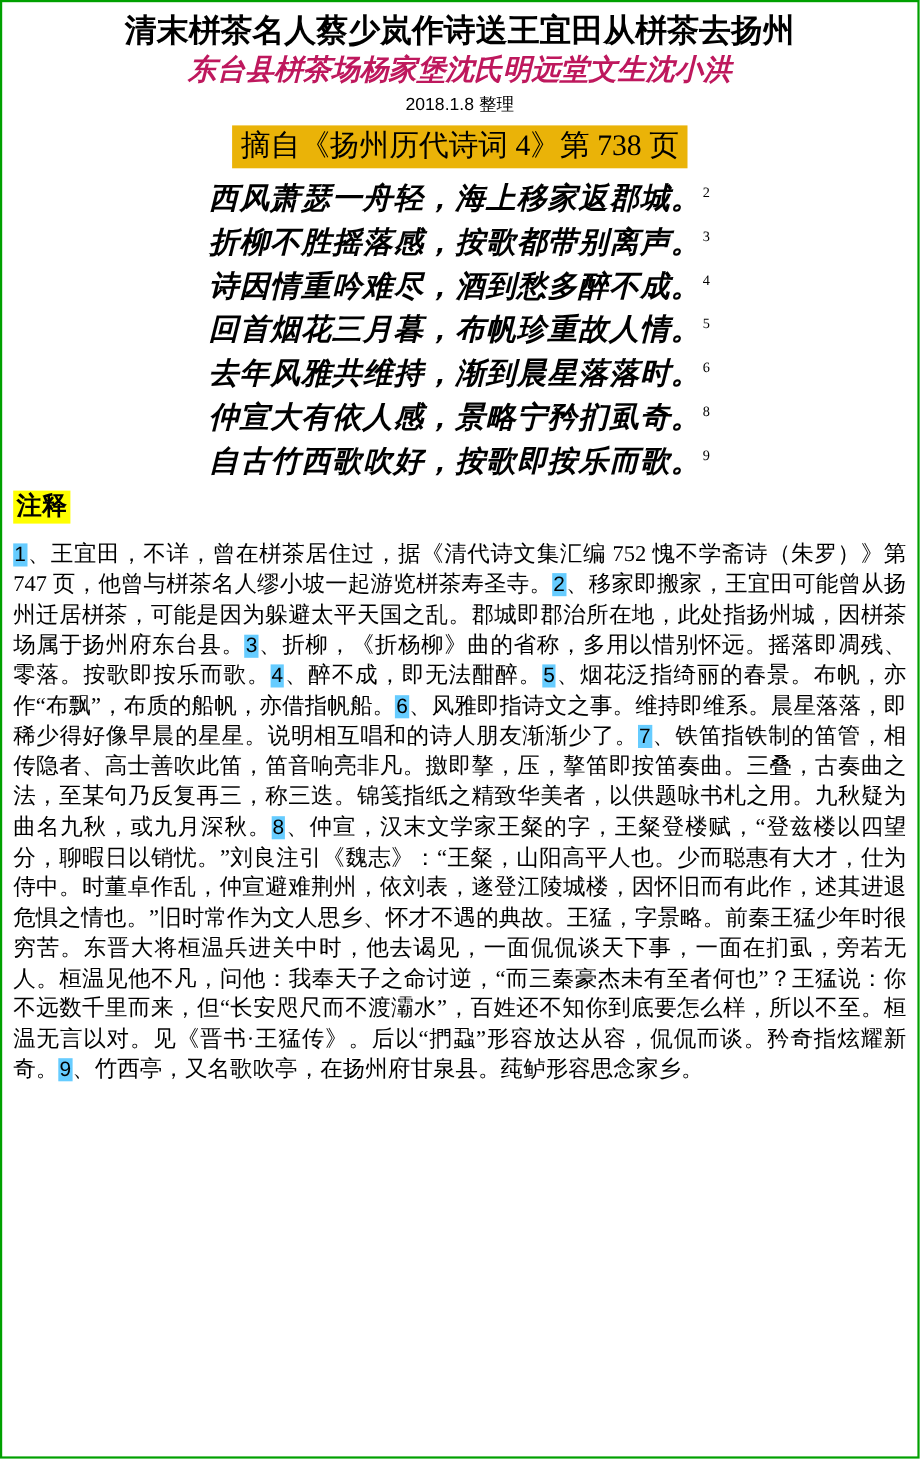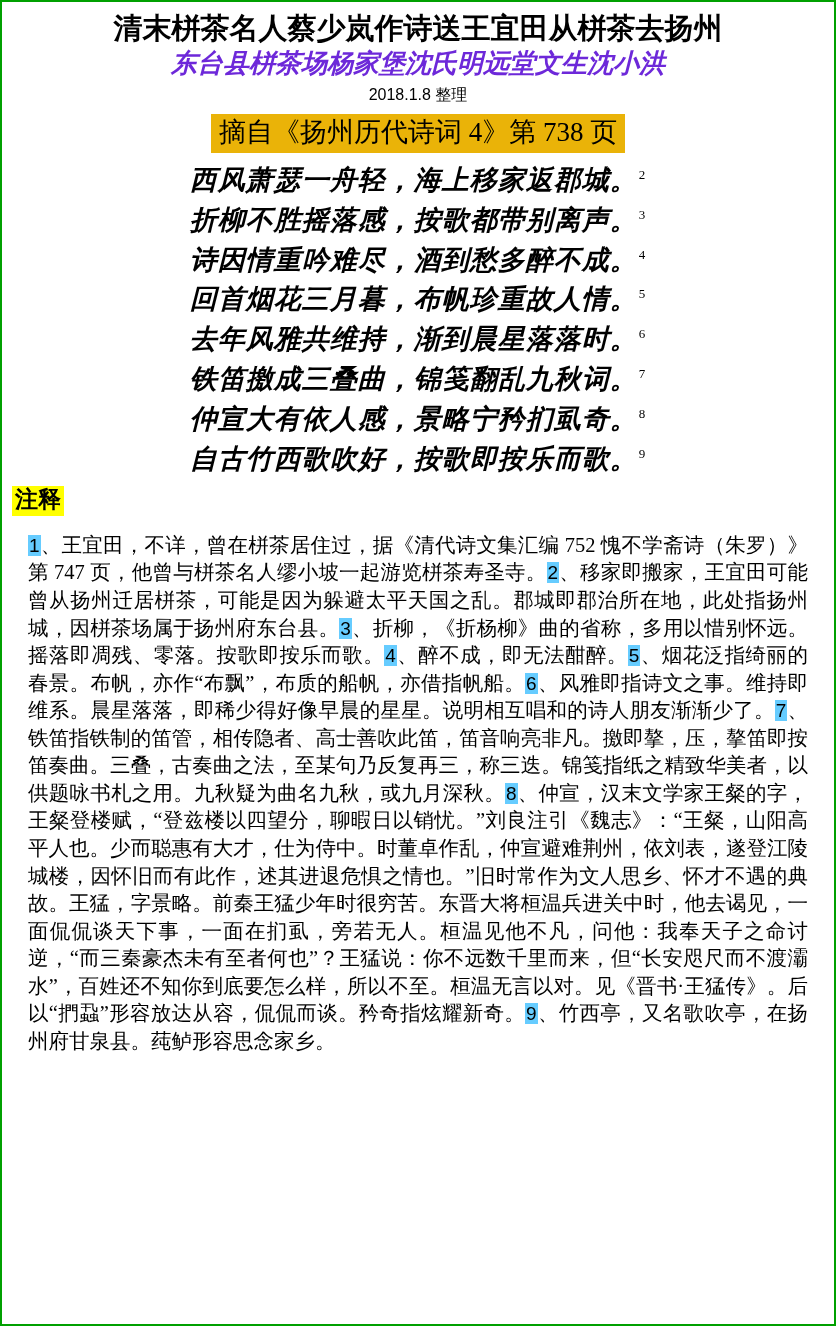--- a/index.html
+++ b/index.html
@@ -28,21 +28,21 @@
     letter-spacing: 0px;
     line-height: 1.15;
     margin: 2px 0 4px 0;
   }
   .title-sub {
     text-align: center;
     font-family: "Liberation Serif", serif;
     font-weight: bold;
     font-style: italic;
     font-size: 26px;
-    color: #6d28d9;
+    color: #be185d;
     line-height: 1.15;
     margin: 2px 0 6px 0;
   }
   .title-date {
     text-align: center;
     font-family: "Liberation Sans", sans-serif;
     font-size: 16px;
     margin: 4px 0 8px 0;
   }
   .source-wrap {
@@ -109,21 +109,21 @@
     font-size: 23px;
     padding: 0px 3px 2px 3px;
     line-height: 1.2;
   }
   .notes-body {
     font-family: "Liberation Serif", serif;
     font-size: 20.5px;
     line-height: 1.345;
     text-align: justify;
     text-justify: inter-ideograph;
-    margin: 16px;
+    margin: 0;
   }
   .num {
     background: #66ccff;
     padding: 0 1px;
     font-family: "Liberation Sans", sans-serif;
     font-size: 19px;
   }
 </style>
 </head>
 <body>
@@ -141,21 +141,20 @@
   </div>
 
 
 
   <div class="poem-lines">
     <div class="poem-line"><span>西风萧瑟一舟轻，海上移家返郡城。</span><span class="sup">2</span></div>
     <div class="poem-line"><span>折柳不胜摇落感，按歌都带别离声。</span><span class="sup">3</span></div>
     <div class="poem-line"><span>诗因情重吟难尽，酒到愁多醉不成。</span><span class="sup">4</span></div>
     <div class="poem-line"><span>回首烟花三月暮，布帆珍重故人情。</span><span class="sup">5</span></div>
     <div class="poem-line"><span>去年风雅共维持，渐到晨星落落时。</span><span class="sup">6</span></div>
-    <div class="poem-line"><span>铁笛撽成三叠曲，锦笺翻乱九秋词。</span><span class="sup">7</span></div>
     <div class="poem-line"><span>仲宣大有依人感，景略宁矜扪虱奇。</span><span class="sup">8</span></div>
     <div class="poem-line"><span>自古竹西歌吹好，按歌即按乐而歌。</span><span class="sup">9</span></div>
   </div>
 
   <div class="notes-head-wrap">
     <span class="notes-head">注释</span>
   </div>
 
   <div class="notes-body">
     <span class="num">1</span><span>、王宜田，不详，曾在栟茶居住过，据《清代诗文集汇编 752 愧不学斋诗（朱罗）》第 747 页，他曾与栟茶名人缪小坡一起游览栟茶寿圣寺。</span><span class="num">2</span><span>、移家即搬家，王宜田可能曾从扬州迁居栟茶，可能是因为躲避太平天国之乱。郡城即郡治所在地，此处指扬州城，因栟茶场属于扬州府东台县。</span><span class="num">3</span><span>、折柳，《折杨柳》曲的省称，多用以惜别怀远。摇落即凋残、零落。按歌即按乐而歌。</span><span class="num">4</span><span>、醉不成，即无法酣醉。</span><span class="num">5</span><span>、烟花泛指绮丽的春景。布帆，亦作“布飘”，布质的船帆，亦借指帆船。</span><span class="num">6</span><span>、风雅即指诗文之事。维持即维系。晨星落落，即稀少得好像早晨的星星。说明相互唱和的诗人朋友渐渐少了。</span><span class="num">7</span><span>、铁笛指铁制的笛管，相传隐者、高士善吹此笛，笛音响亮非凡。撽即摮，压，摮笛即按笛奏曲。三叠，古奏曲之法，至某句乃反复再三，称三迭。锦笺指纸之精致华美者，以供题咏书札之用。九秋疑为曲名九秋，或九月深秋。</span><span class="num">8</span><span>、仲宣，汉末文学家王粲的字，王粲登楼赋，“登兹楼以四望分，聊暇日以销忧。”刘良注引《魏志》：“王粲，山阳高平人也。少而聪惠有大才，仕为侍中。时董卓作乱，仲宣避难荆州，依刘表，遂登江陵城楼，因怀旧而有此作，述其进退危惧之情也。”旧时常作为文人思乡、怀才不遇的典故。王猛，字景略。前秦王猛少年时很穷苦。东晋大将桓温兵进关中时，他去谒见，一面侃侃谈天下事，一面在扪虱，旁若无人。桓温见他不凡，问他：我奉天子之命讨逆，“而三秦豪杰未有至者何也”？王猛说：你不远数千里而来，但“长安咫尺而不渡灞水”，百姓还不知你到底要怎么样，所以不至。桓温无言以对。见《晋书·王猛传》。后以“捫蝨”形容放达从容，侃侃而谈。矜奇指炫耀新奇。</span><span class="num">9</span><span>、竹西亭，又名歌吹亭，在扬州府甘泉县。莼鲈形容思念家乡。</span>

